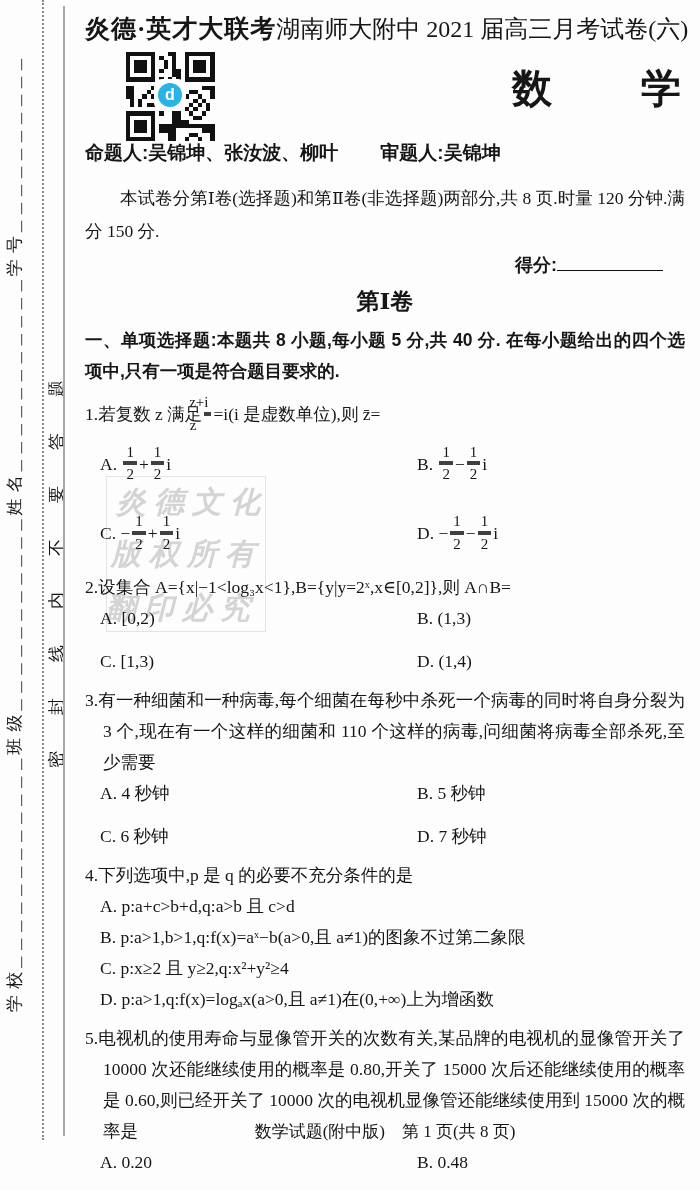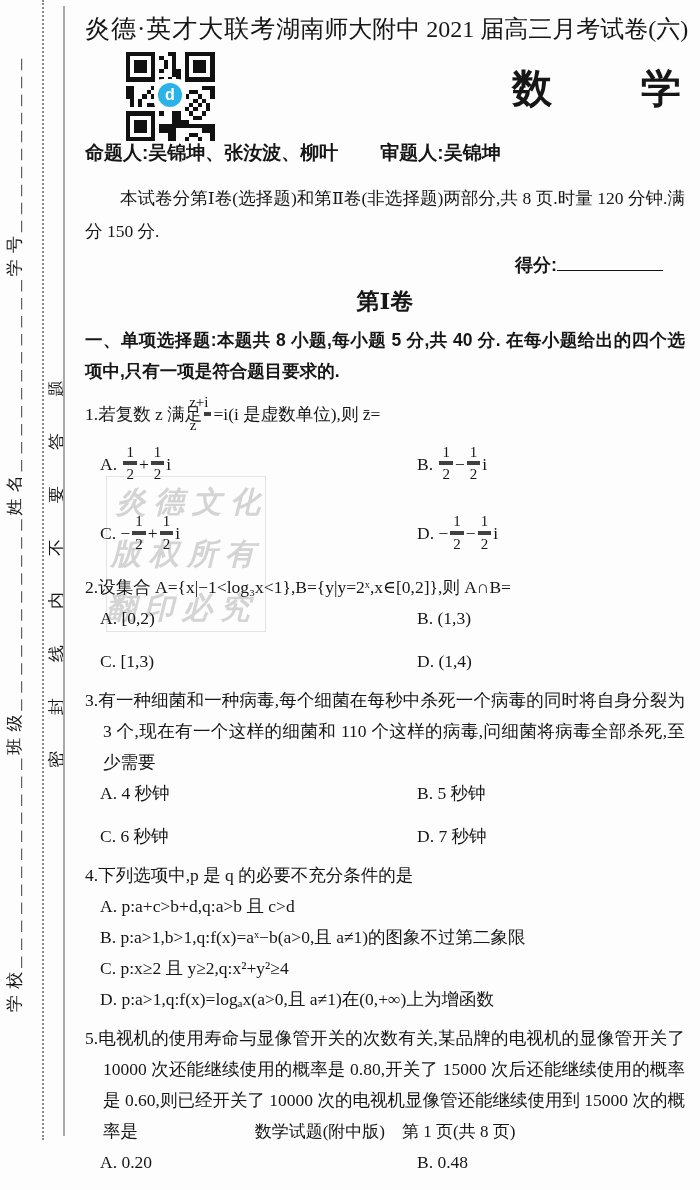--- a/index.html
+++ b/index.html
@@ -23,21 +23,21 @@
   
   .qr{position:absolute;left:122px;top:52px;width:96px;height:89px;z-index:3;}
   .qr svg{width:96px;height:89px;display:block;}
   .qr-logo{position:absolute;left:33px;top:28px;width:30px;height:30px;background:#fff;border-radius:7px;
        display:flex;align-items:center;justify-content:center;box-shadow:0 0 0 1px #fff;}
   .qr-logo-circle{width:24px;height:24px;border-radius:50%;background:#2bb3e8;color:#fff;
        font:bold 16px "Liberation Sans",sans-serif;display:flex;align-items:center;justify-content:center;}
   
   .content{position:absolute;left:85px;top:0;width:600px;padding-top:14px;z-index:2;}
   .header-line{text-align:center;white-space:nowrap;line-height:30px;}
-  .brand{font-weight:normal;font-size:25px;letter-spacing:1px;}
+  .brand{font-weight:bold;font-size:25px;letter-spacing:1px;}
   .header-rest{font-size:24px;}
   .title{margin:18px 0 0;text-align:right;font:bold 40px "Liberation Sans",sans-serif;
        letter-spacing:4px;word-spacing:70px;line-height:46px;}
   .persons{margin-top:30px;display:flex;gap:42px;
        font:bold 19px "Liberation Sans",sans-serif;line-height:24px;}
   .intro{margin:17px 0 0;font-size:17.5px;line-height:33px;text-indent:2em;text-align:justify;}
   .score{margin-top:4px;text-align:right;padding-right:22px;
        font:bold 18px "Liberation Sans",sans-serif;line-height:26px;}
   .score-line{display:inline-block;width:106px;height:16px;border-bottom:1.6px solid #111;}
   .part{margin:8px 0 0;text-align:center;font-size:23px;font-weight:bold;line-height:32px;}

